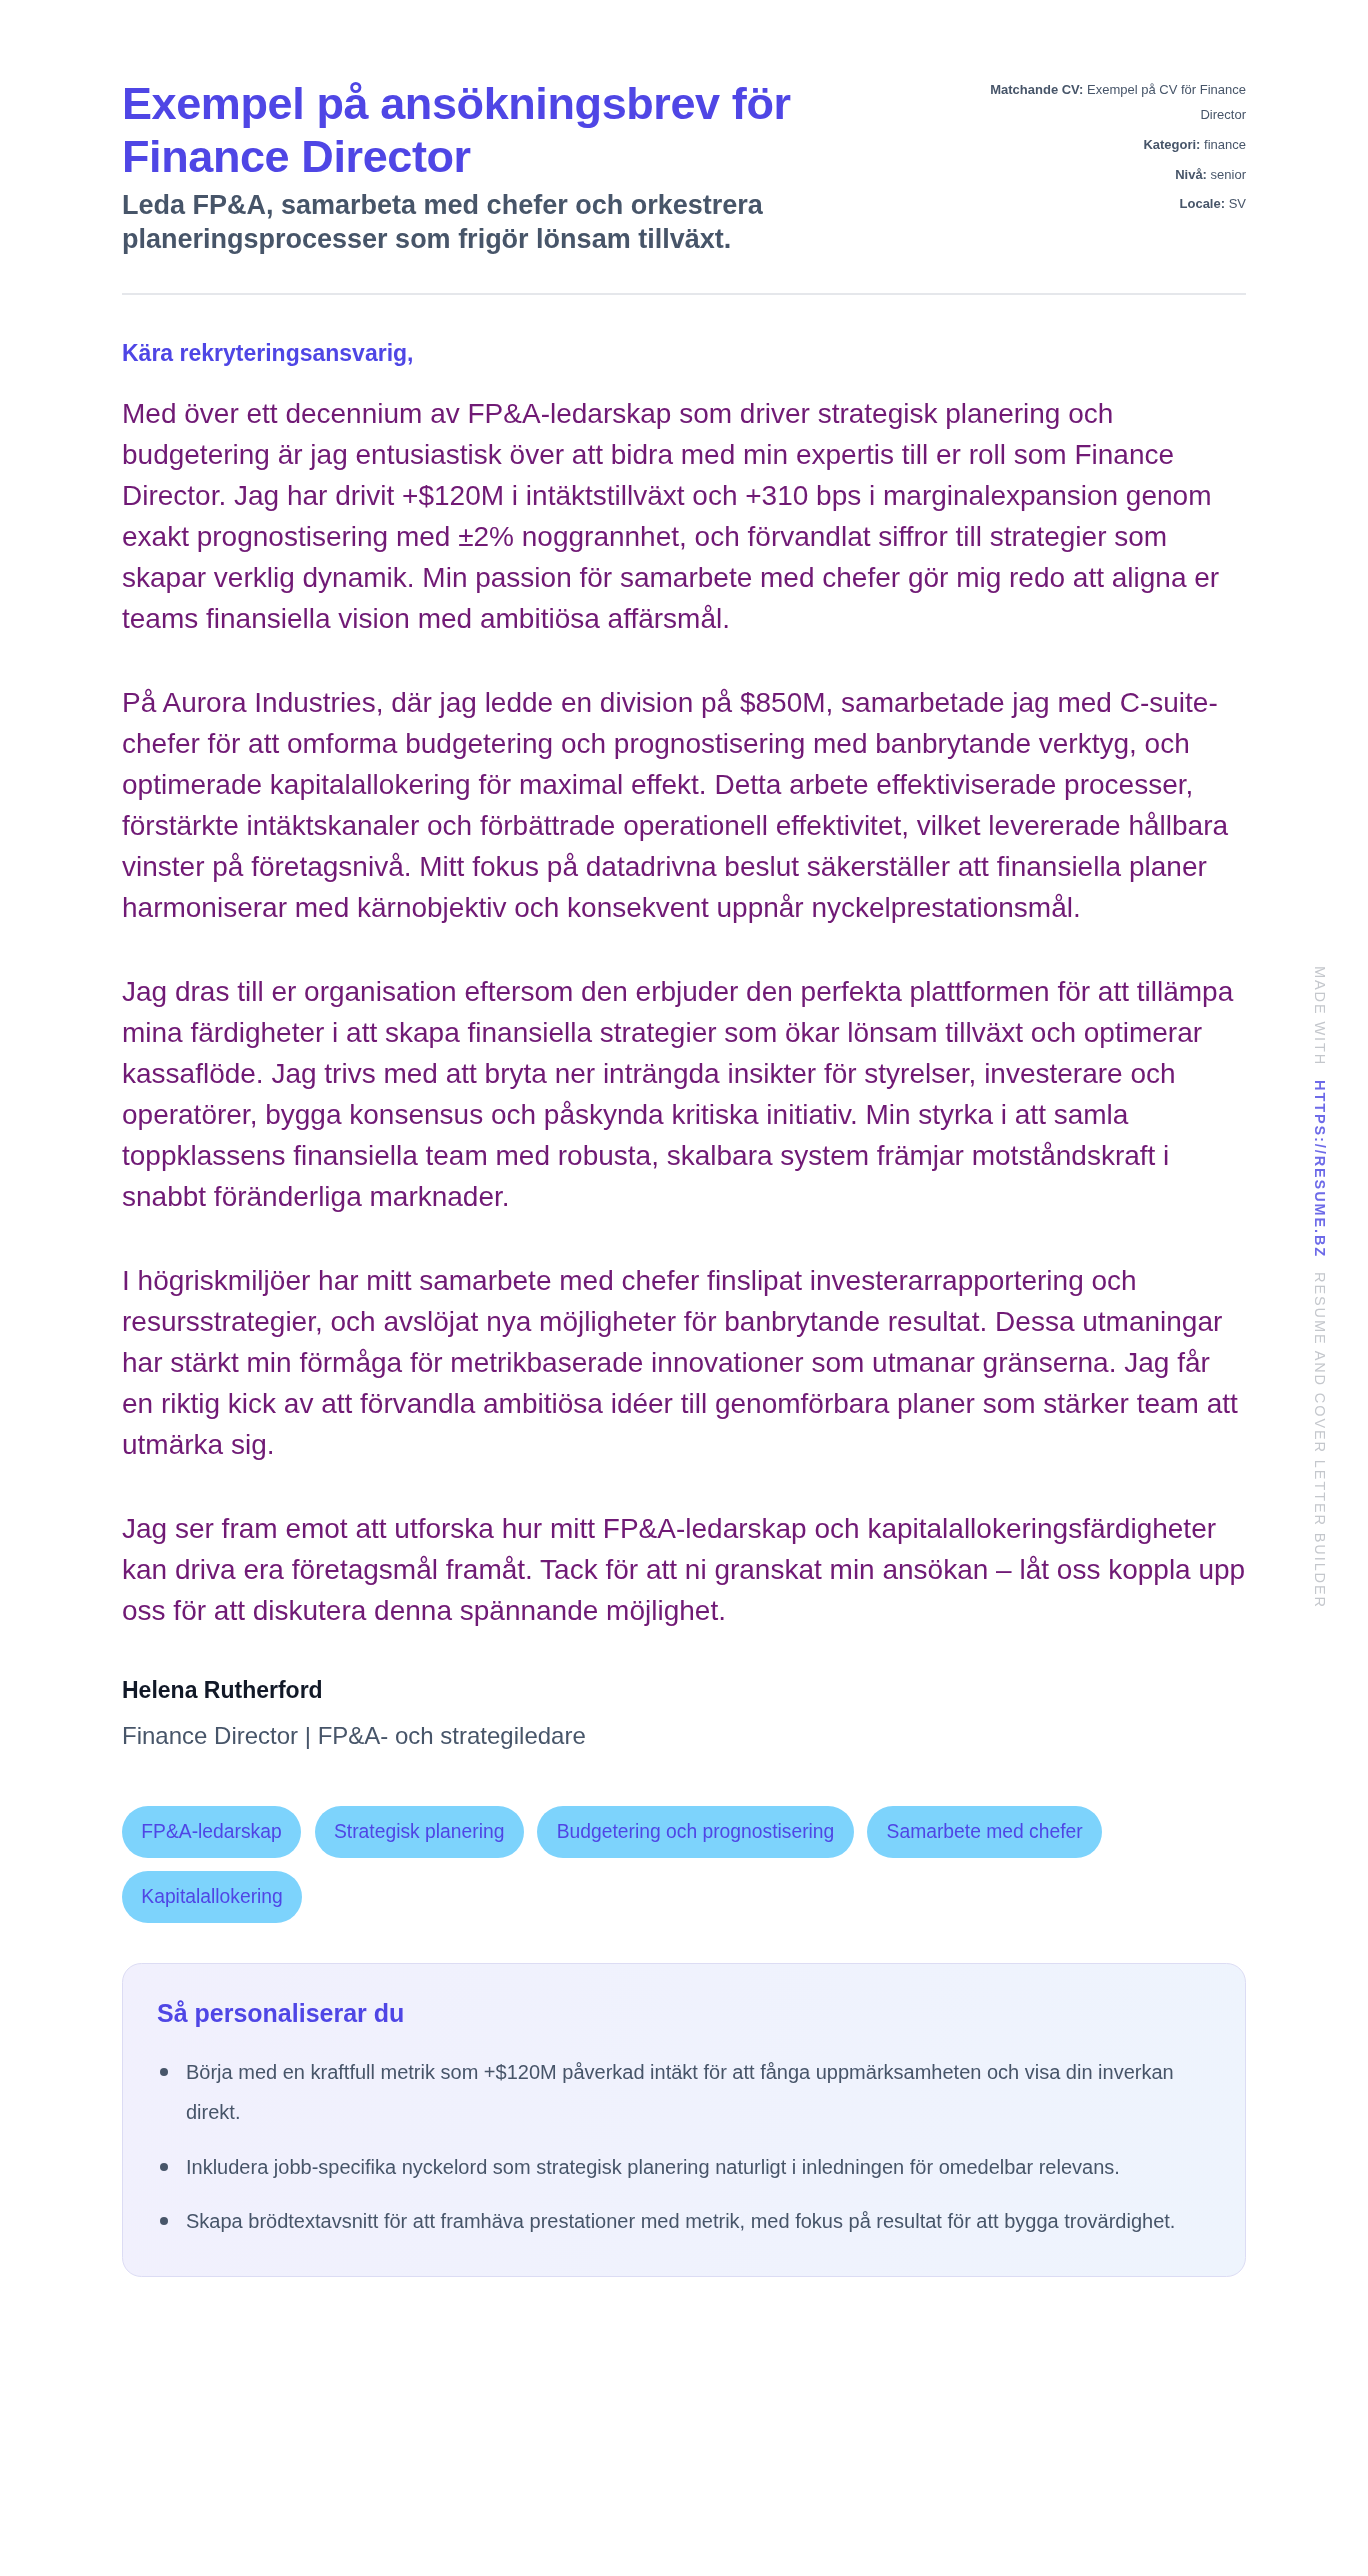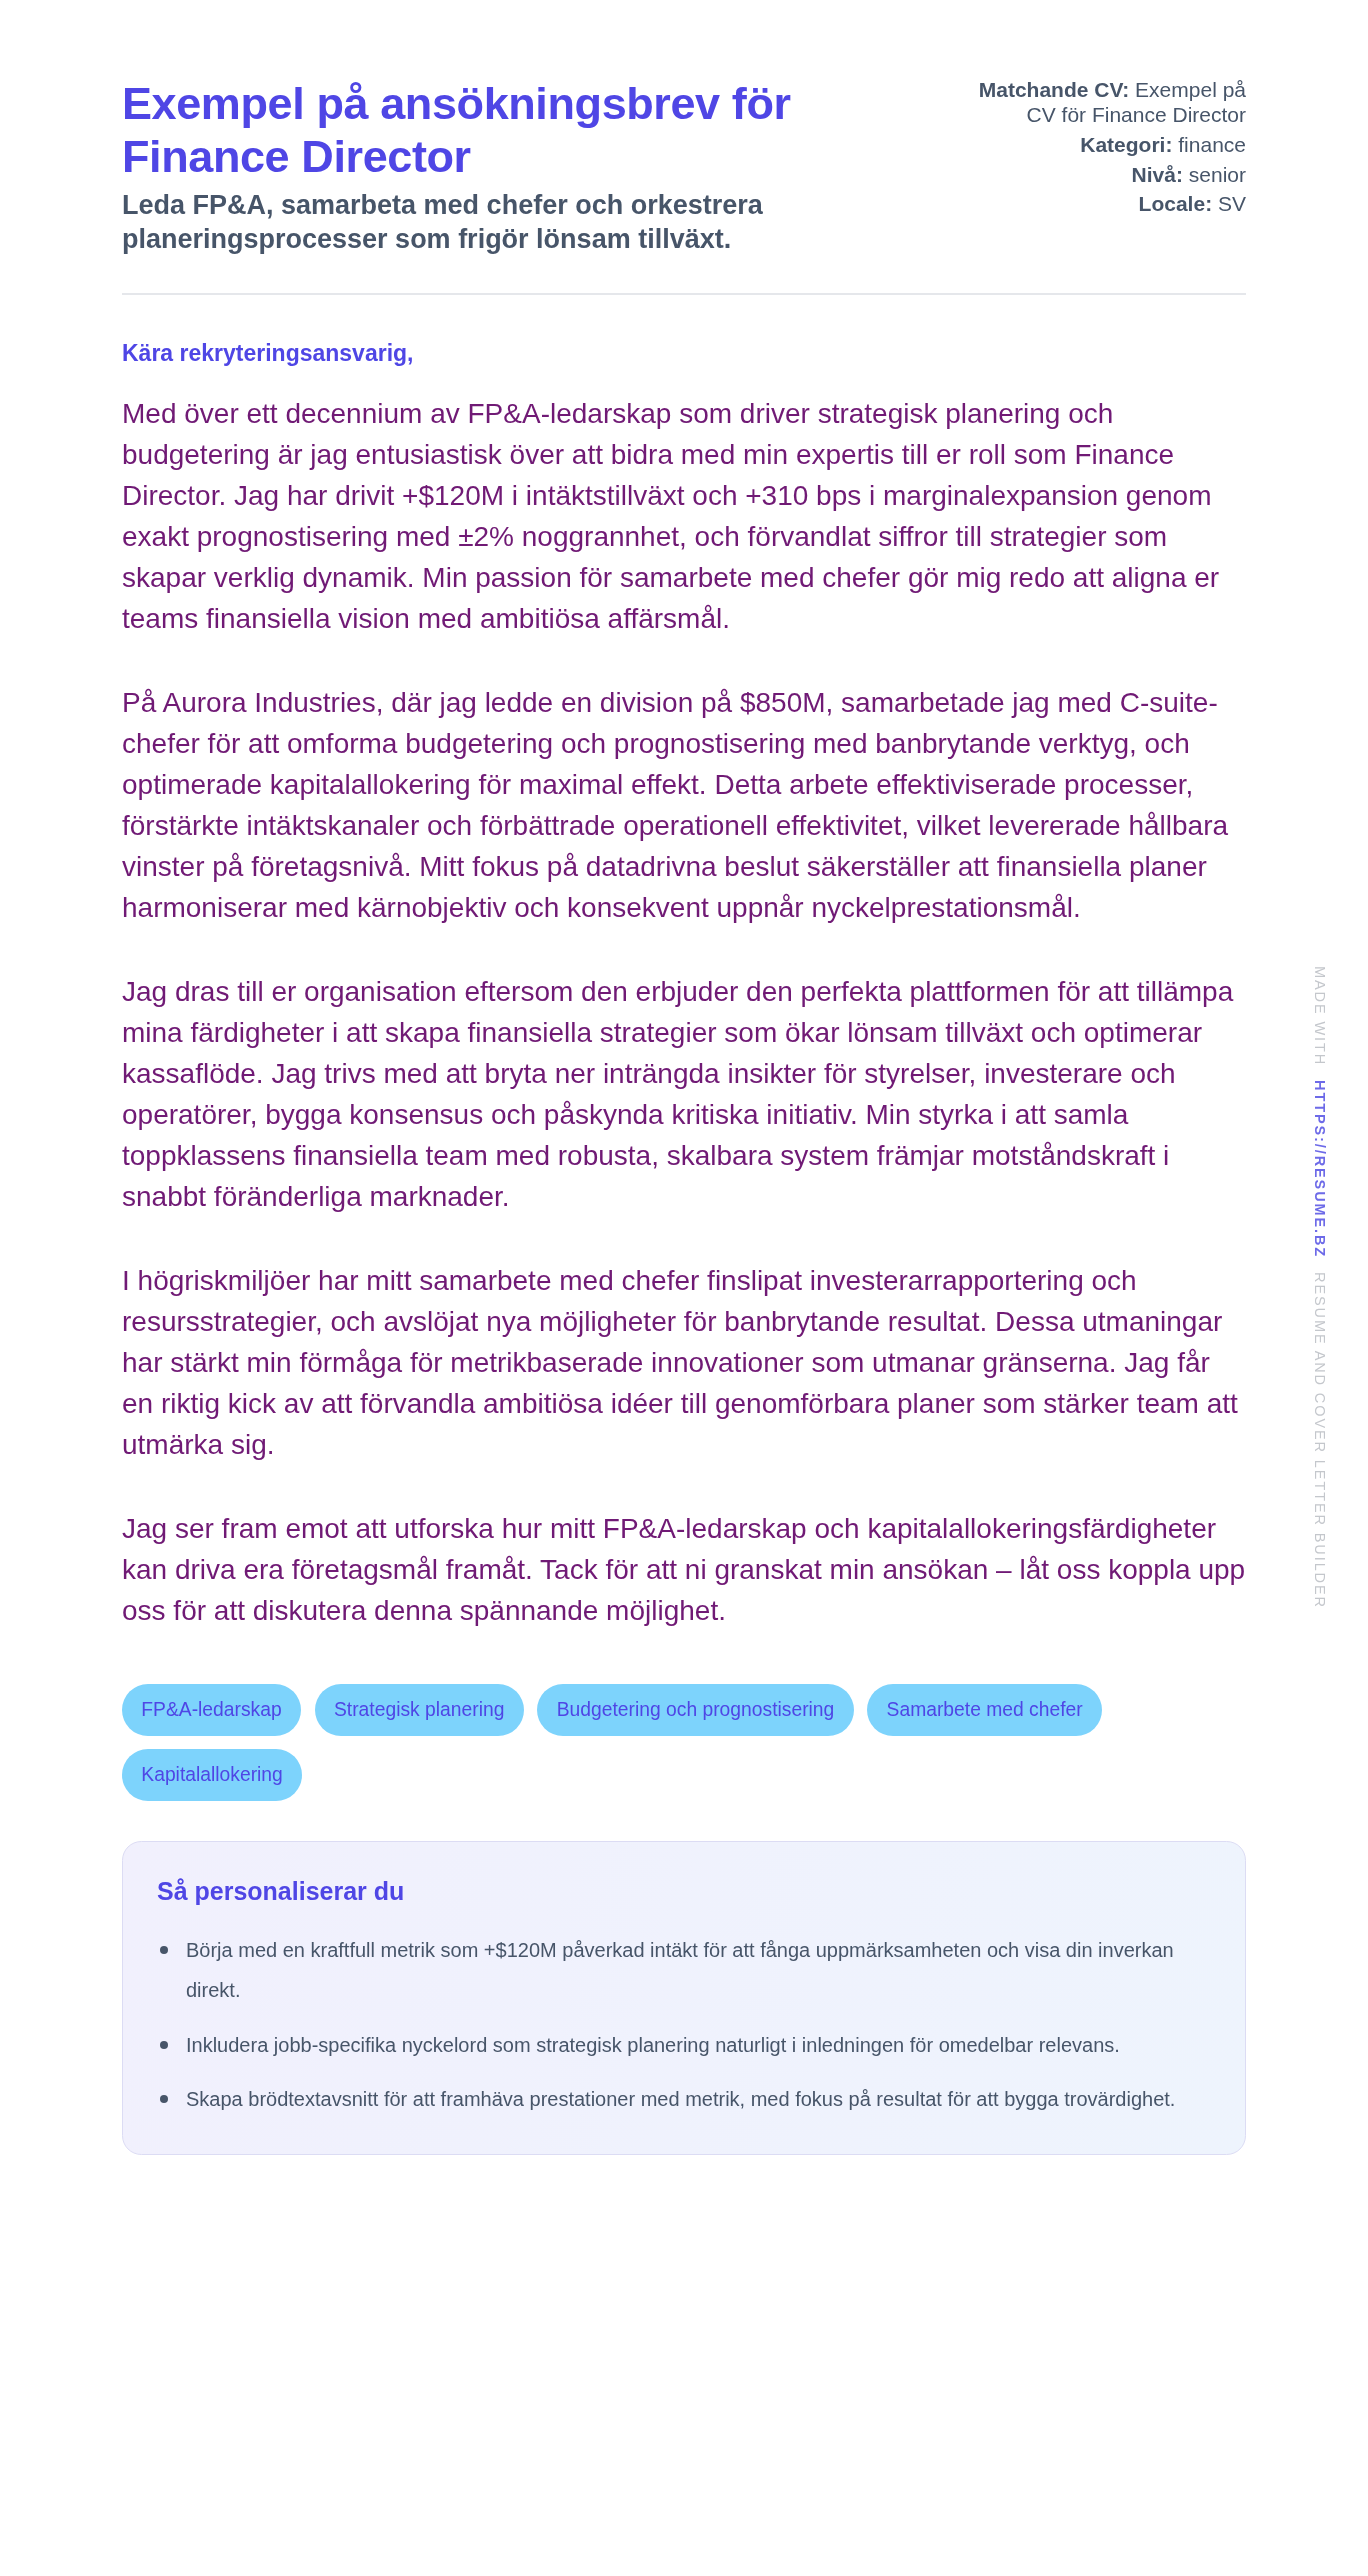--- a/index.html
+++ b/index.html
@@ -42,21 +42,21 @@
     .subtitle {
       margin-top: 4.8px;
       font-size: 27px;
       line-height: 34px;
       font-weight: 600;
       color: #475569;
     }
     .meta {
       width: 290px;
       text-align: right;
-      font-size: 21px;
+      font-size: 13px;
       line-height: 25px;
       color: #475569;
       padding-top: 0px;
     }
     .meta-row { margin-bottom: 4.8px; }
     .meta-label { font-weight: 700; color: #475569; }
 
     
     .greeting {
       margin-top: 42px;
@@ -197,20 +197,24 @@
     </header>
 
     <section>
       <p class="greeting">Kära rekryteringsansvarig,</p>
       <div class="body-paragraphs">
         <p class="paragraph">Med över ett decennium av FP&amp;A-ledarskap som driver strategisk planering och budgetering är jag entusiastisk över att bidra med min expertis till er roll som Finance Director. Jag har drivit +$120M i intäktstillväxt och +310 bps i marginalexpansion genom exakt prognostisering med ±2% noggrannhet, och förvandlat siffror till strategier som skapar verklig dynamik. Min passion för samarbete med chefer gör mig redo att aligna er teams finansiella vision med ambitiösa affärsmål.</p>
         <p class="paragraph">På Aurora Industries, där jag ledde en division på $850M, samarbetade jag med C-suite-chefer för att omforma budgetering och prognostisering med banbrytande verktyg, och optimerade kapitalallokering för maximal effekt. Detta arbete effektiviserade processer, förstärkte intäktskanaler och förbättrade operationell effektivitet, vilket levererade hållbara vinster på företagsnivå. Mitt fokus på datadrivna beslut säkerställer att finansiella planer harmoniserar med kärnobjektiv och konsekvent uppnår nyckelprestationsmål.</p>
         <p class="paragraph">Jag dras till er organisation eftersom den erbjuder den perfekta plattformen för att tillämpa mina färdigheter i att skapa finansiella strategier som ökar lönsam tillväxt och optimerar kassaflöde. Jag trivs med att bryta ner inträngda insikter för styrelser, investerare och operatörer, bygga konsensus och påskynda kritiska initiativ. Min styrka i att samla toppklassens finansiella team med robusta, skalbara system främjar motståndskraft i snabbt föränderliga marknader.</p>
         <p class="paragraph">I högriskmiljöer har mitt samarbete med chefer finslipat investerarrapportering och resursstrategier, och avslöjat nya möjligheter för banbrytande resultat. Dessa utmaningar har stärkt min förmåga för metrikbaserade innovationer som utmanar gränserna. Jag får en riktig kick av att förvandla ambitiösa idéer till genomförbara planer som stärker team att utmärka sig.</p>
         <p class="paragraph">Jag ser fram emot att utforska hur mitt FP&amp;A-ledarskap och kapitalallokeringsfärdigheter kan driva era företagsmål framåt. Tack för att ni granskat min ansökan – låt oss koppla upp oss för att diskutera denna spännande möjlighet.</p>
+      </div>
+      <div class="signature">
+        <p class="sig-name">Helena Rutherford</p>
+        <p class="sig-title">Finance Director | FP&amp;A- och strategiledare</p>
       </div>
     </section>
 
     <div class="tags">
       <span class="tag">FP&amp;A-ledarskap</span>
       <span class="tag">Strategisk planering</span>
       <span class="tag">Budgetering och prognostisering</span>
       <span class="tag">Samarbete med chefer</span>
       <span class="tag">Kapitalallokering</span>
     </div>

